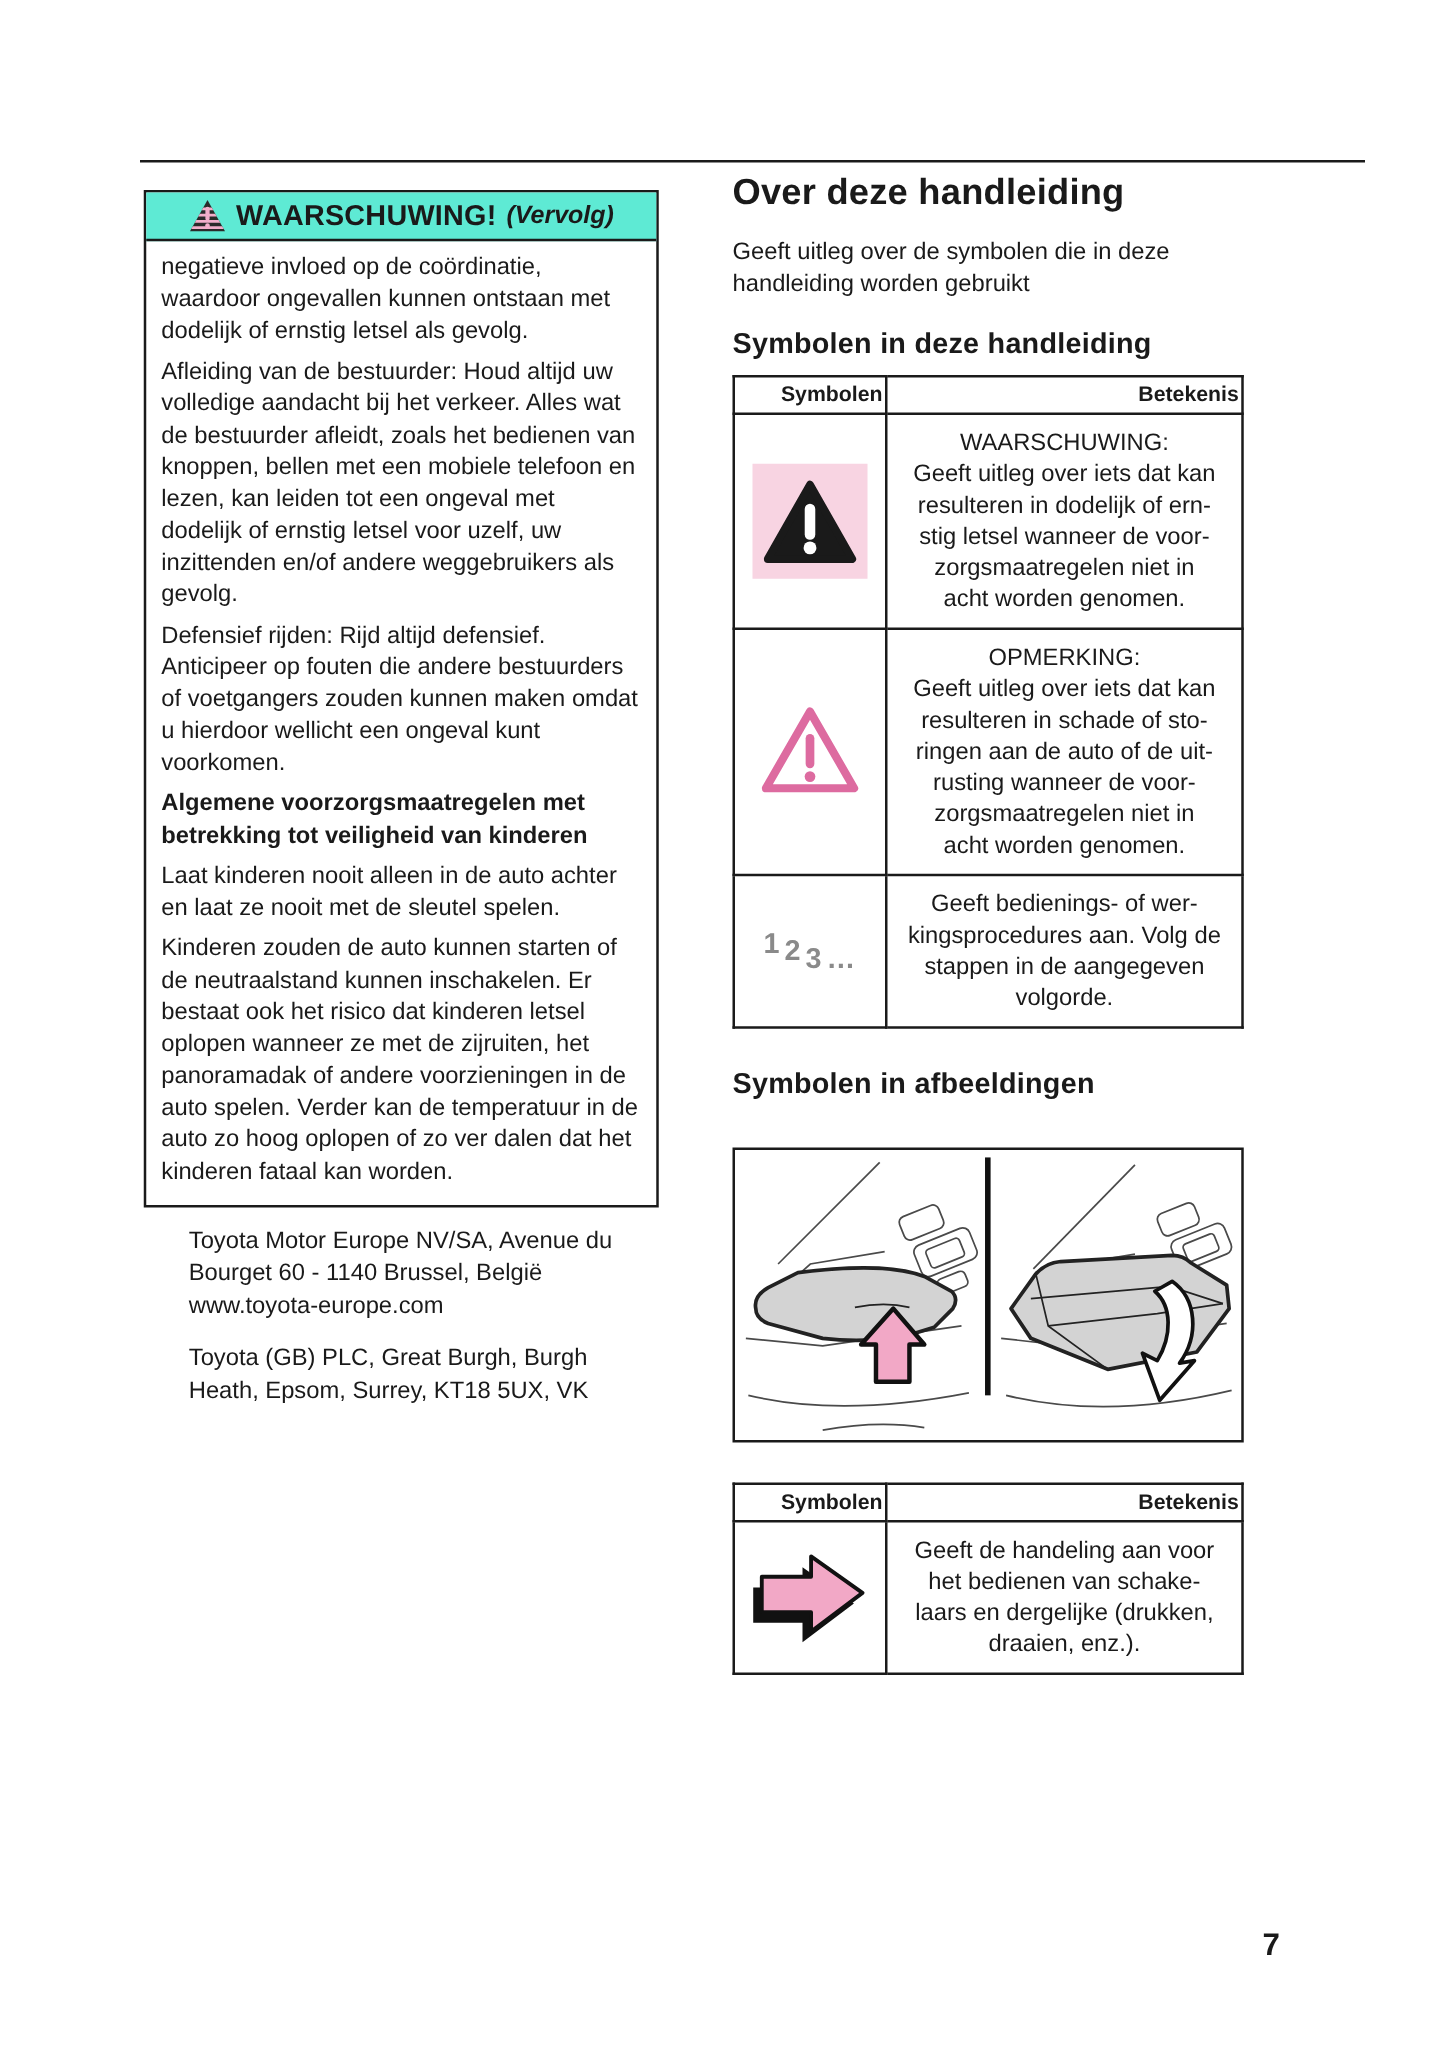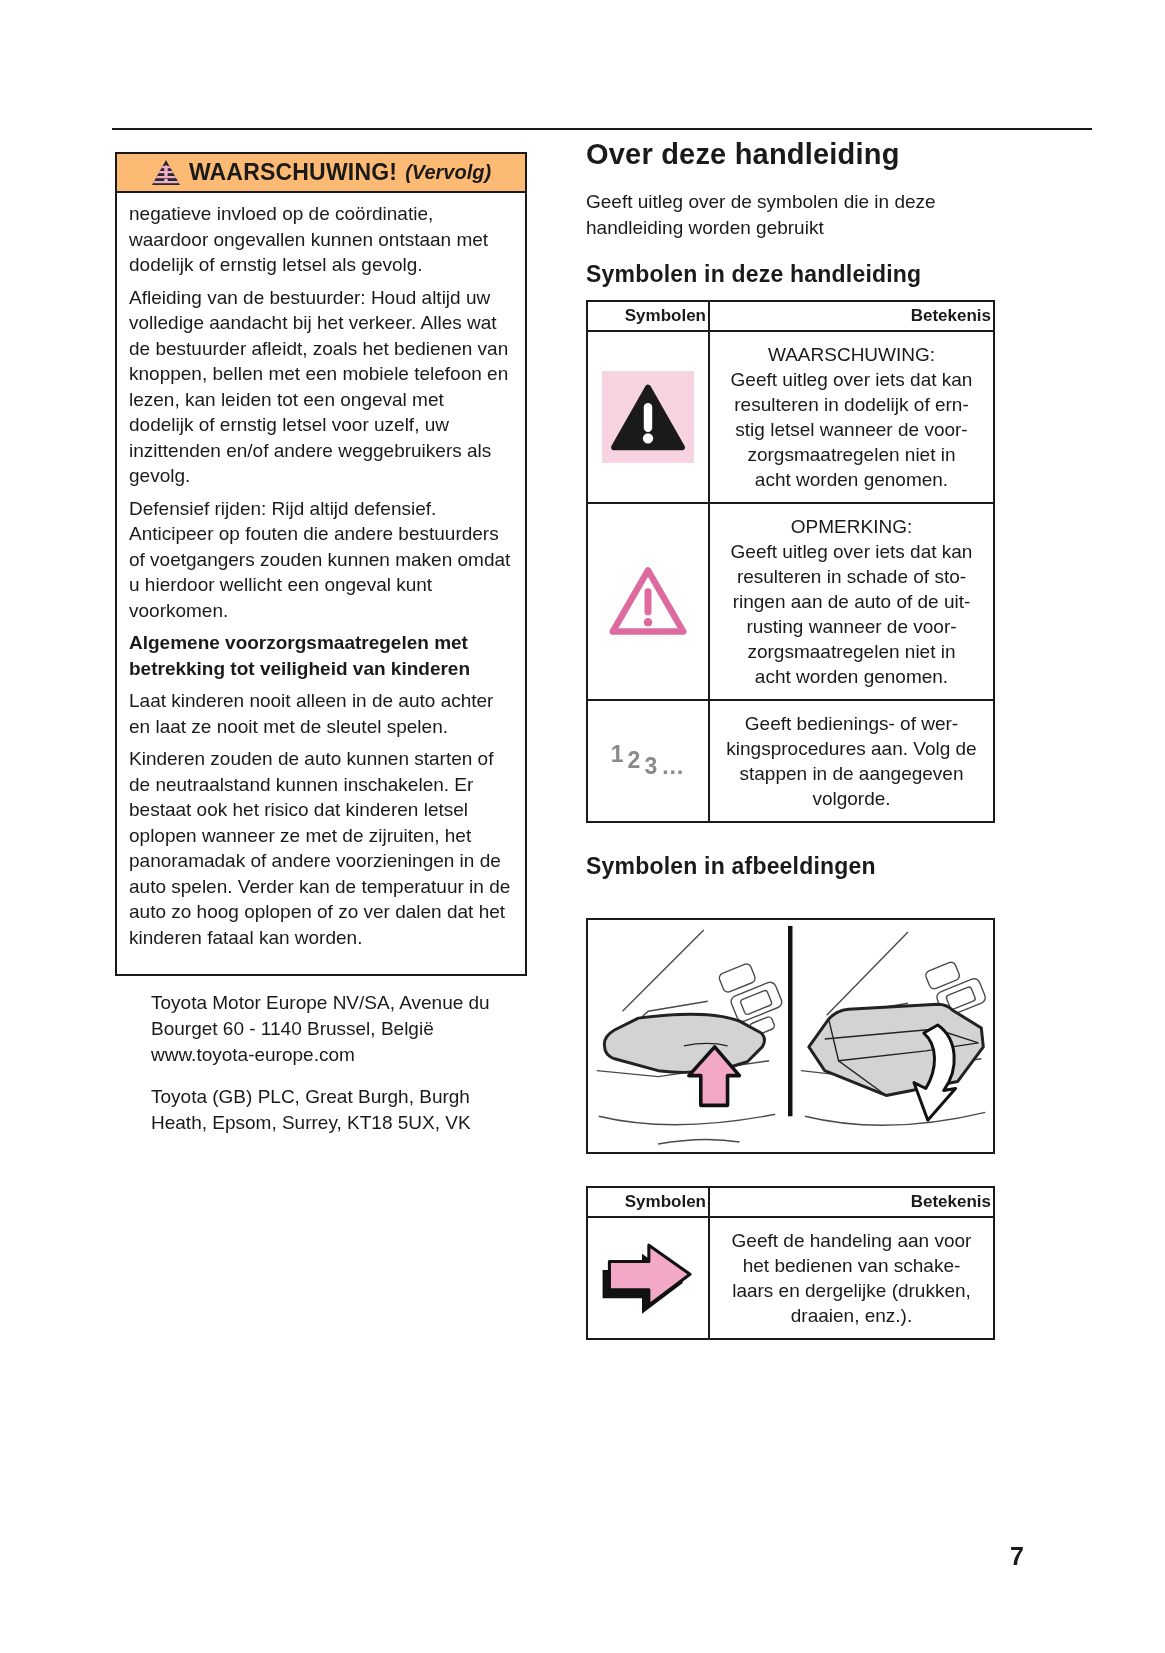--- a/index.html
+++ b/index.html
@@ -7,29 +7,29 @@
     width:1165px;height:1653px;background:#ffffff;position:relative;
     font-family:"Liberation Sans", sans-serif;color:#1a1a1a;
     -webkit-font-smoothing:antialiased;
   }
   .top-rule{position:absolute;left:112px;top:128px;width:980px;height:2px;background:#1a1a1a;}
 
   
   .left-col{position:absolute;left:115px;top:152px;width:412px;}
   .warn-box{border:2px solid #1a1a1a;}
   .warn-header{
-    background:#fdba74;border-bottom:2px solid #1a1a1a;
+    background:#5eead4;border-bottom:2px solid #1a1a1a;
     display:flex;align-items:center;justify-content:center;gap:8px;
     padding:5px 8px;
   }
   .warn-title{font-size:23px;font-weight:bold;letter-spacing:0.2px;}
   .warn-suffix{font-size:20px;font-weight:bold;font-style:italic;}
   .warn-body{padding:8px 12px 12px 12px;}
   .warn-body p{margin:0 0 7px 0;font-size:19px;line-height:25.5px;}
-  .warn-body p:last-child{margin-bottom:12px;}
+  .warn-body p:last-child{margin-bottom:2px;}
   .warn-subhead{font-weight:bold;}
   .footer-left{margin-top:14px;margin-left:36px;}
   .footer-left p{margin:0 0 16px 0;font-size:19px;line-height:26px;white-space:pre-line;}
 
   
   .right-col{position:absolute;left:586px;top:138px;width:409px;}
   .h1{font-size:29px;font-weight:bold;margin:0 0 18px 0;letter-spacing:0.2px;}
   .intro{font-size:19px;line-height:26px;margin:0 0 20px 0;}
   .h2{font-size:23px;font-weight:bold;margin:0 0 12px 0;letter-spacing:0.2px;}
   .h2.second{margin-top:30px;}

